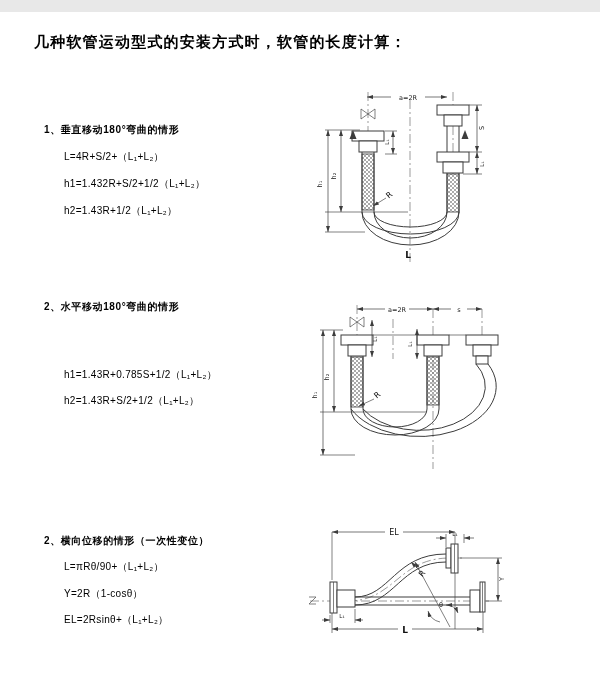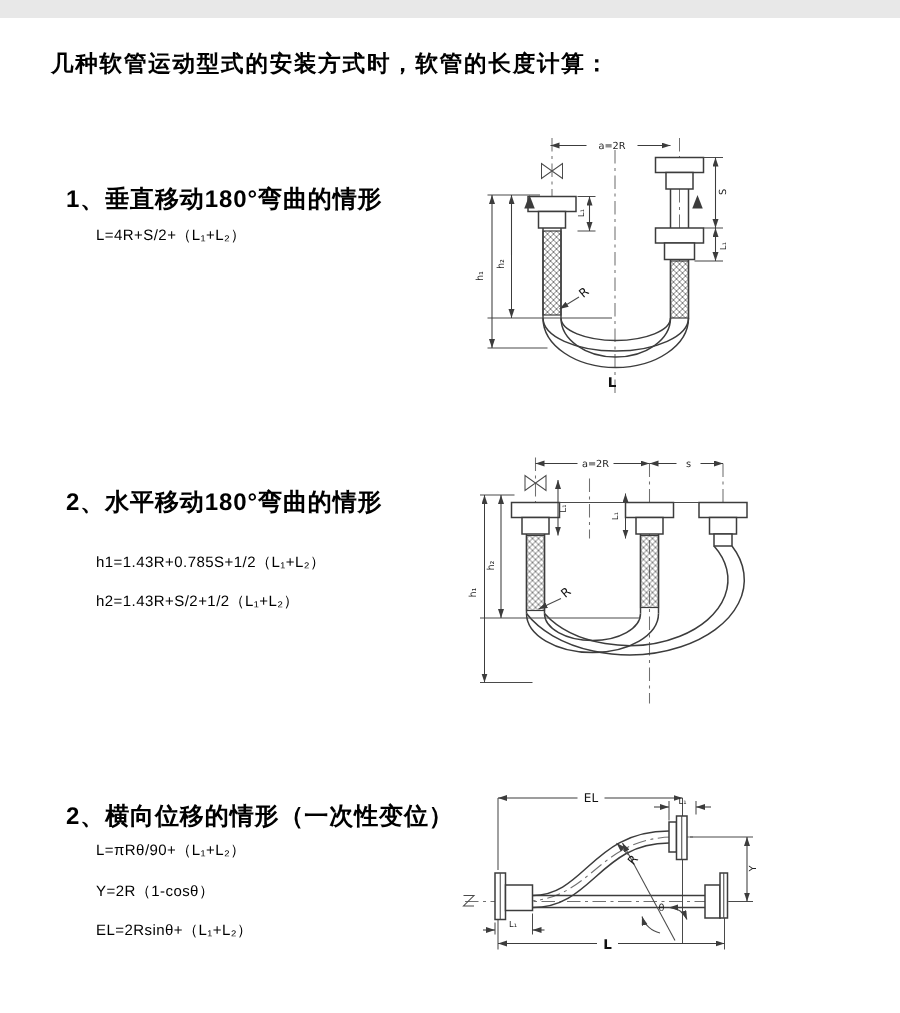--- a/index.html
+++ b/index.html
@@ -3,21 +3,21 @@
 <meta charset="utf-8">
 <style>
   html,body{margin:0;padding:0;background:#e8e8e8;}
   .page{
     position:relative;width:600px;height:675px;background:#ffffff;
     font-family:"Liberation Sans","DejaVu Sans",sans-serif;color:#000000;
     overflow:hidden;margin:12px auto;
   }
   .abs{position:absolute;white-space:nowrap;}
   .title{font-size:15px;font-weight:bold;letter-spacing:1.2px;}
-  .heading{font-size:16px;font-weight:bold;letter-spacing:0.6px;}
+  .heading{font-size:10px;font-weight:bold;letter-spacing:0.6px;}
   .formula{font-size:10px;font-weight:500;letter-spacing:0.3px;}
   svg{position:absolute;overflow:visible;}
   .ln{stroke:#3c3c3c;stroke-width:1;fill:none;}
   .thin{stroke:#4a4a4a;stroke-width:0.7;fill:none;}
   .cl{stroke:#707070;stroke-width:0.7;fill:none;stroke-dasharray:9 3 2 3;}
   .dim{stroke:#3c3c3c;stroke-width:0.7;fill:none;}
   .fit{fill:#ffffff;stroke:#3c3c3c;stroke-width:1;}
   .arr{fill:#3c3c3c;stroke:none;}
   .dlab{font-family:"DejaVu Sans",sans-serif;font-size:6.5px;fill:#222;}
   .dlab-big{font-family:"DejaVu Sans",sans-serif;font-size:9px;fill:#111;font-weight:bold;}
@@ -26,22 +26,24 @@
 </style>
 </head>
 <body>
 
 <div class="page">
 
   <div class="abs title" style="left:34px;top:21px;">几种软管运动型式的安装方式时，软管的长度计算：</div>
 
   <div class="abs heading" style="left:44px;top:111px;">1、垂直移动180°弯曲的情形</div>
   <div class="abs formula" style="left:64px;top:138px;">L=4R+S/2+（L₁+L₂）</div>
-
-  <div class="abs heading" style="left:44px;top:313px;text-align:center;">2、水平移动180°弯曲的情形</div>
+  <div class="abs formula" style="left:64px;top:165px;">h1=1.432R+S/2+1/2（L₁+L₂）</div>
+  <div class="abs formula" style="left:64px;top:192px;">h2=1.43R+1/2（L₁+L₂）</div>
+
+  <div class="abs heading" style="left:44px;top:288px;text-align:center;">2、水平移动180°弯曲的情形</div>
   <div class="abs formula" style="left:64px;top:356px;">h1=1.43R+0.785S+1/2（L₁+L₂）</div>
   <div class="abs formula" style="left:64px;top:382px;">h2=1.43R+S/2+1/2（L₁+L₂）</div>
 
   <div class="abs heading" style="left:44px;top:522px;">2、横向位移的情形（一次性变位）</div>
   <div class="abs formula" style="left:64px;top:548px;">L=πRθ/90+（L₁+L₂）</div>
   <div class="abs formula" style="left:64px;top:575px;">Y=2R（1-cosθ）</div>
   <div class="abs formula" style="left:64px;top:601px;">EL=2Rsinθ+（L₁+L₂）</div>
 
   <svg style="left:305px;top:68px;" width="290" height="195" viewBox="0 0 290 195">
     <defs>

